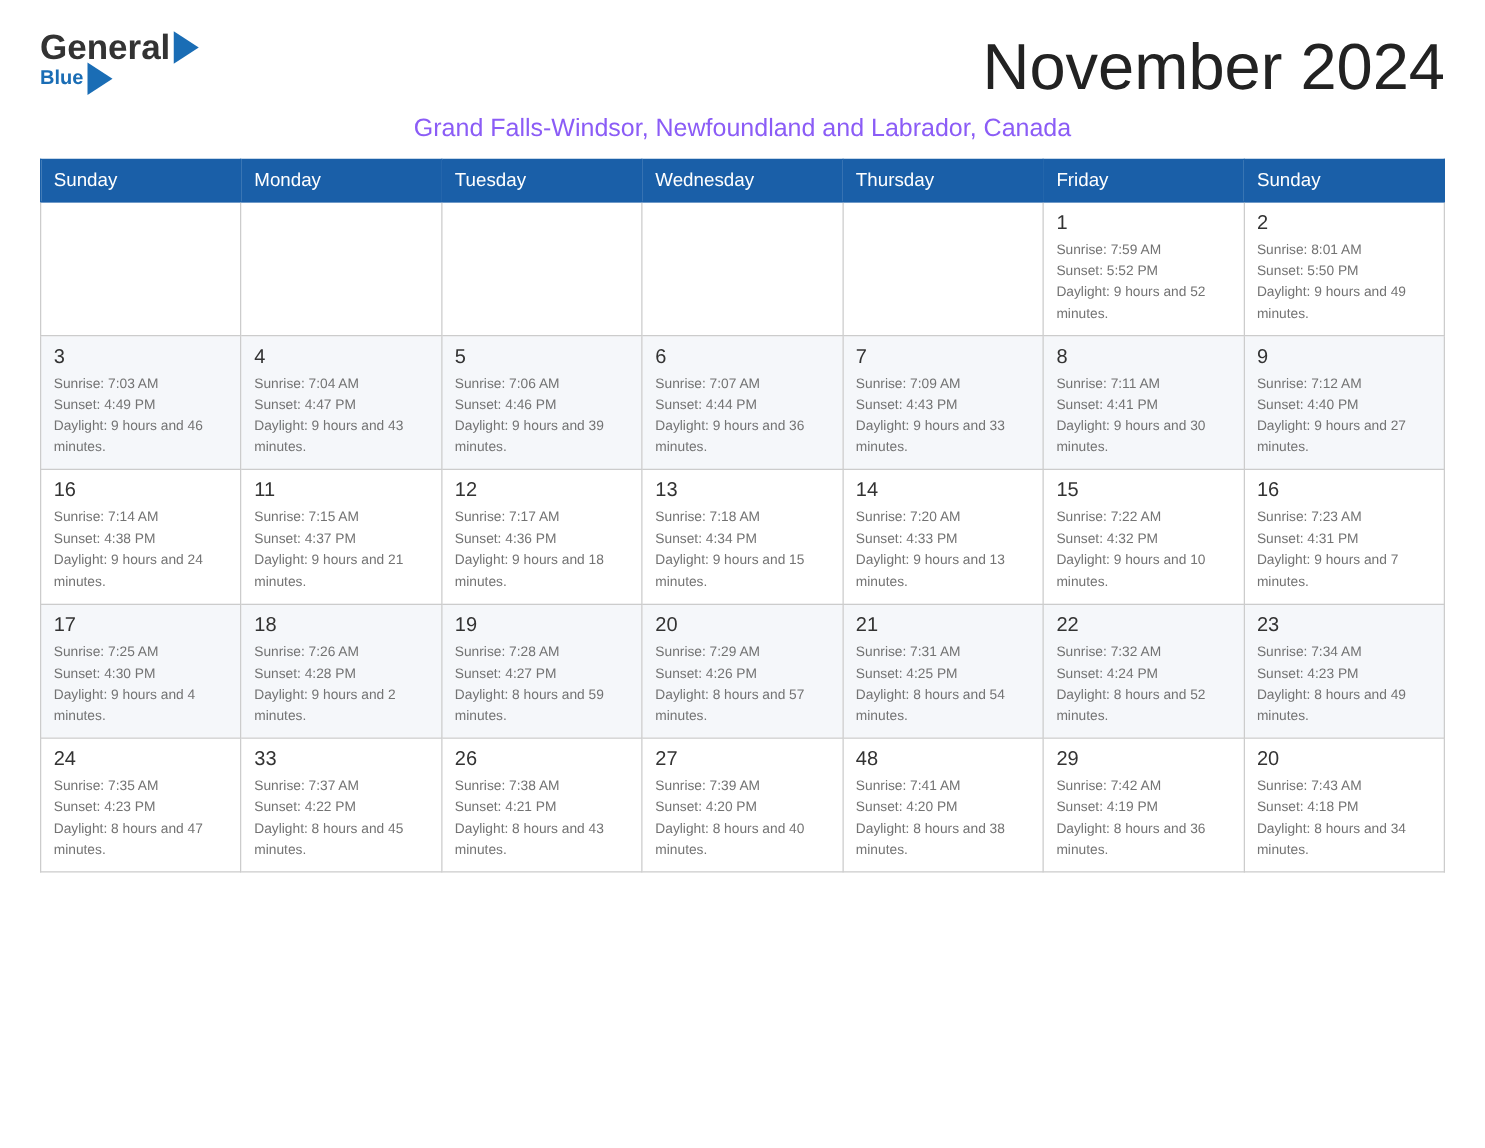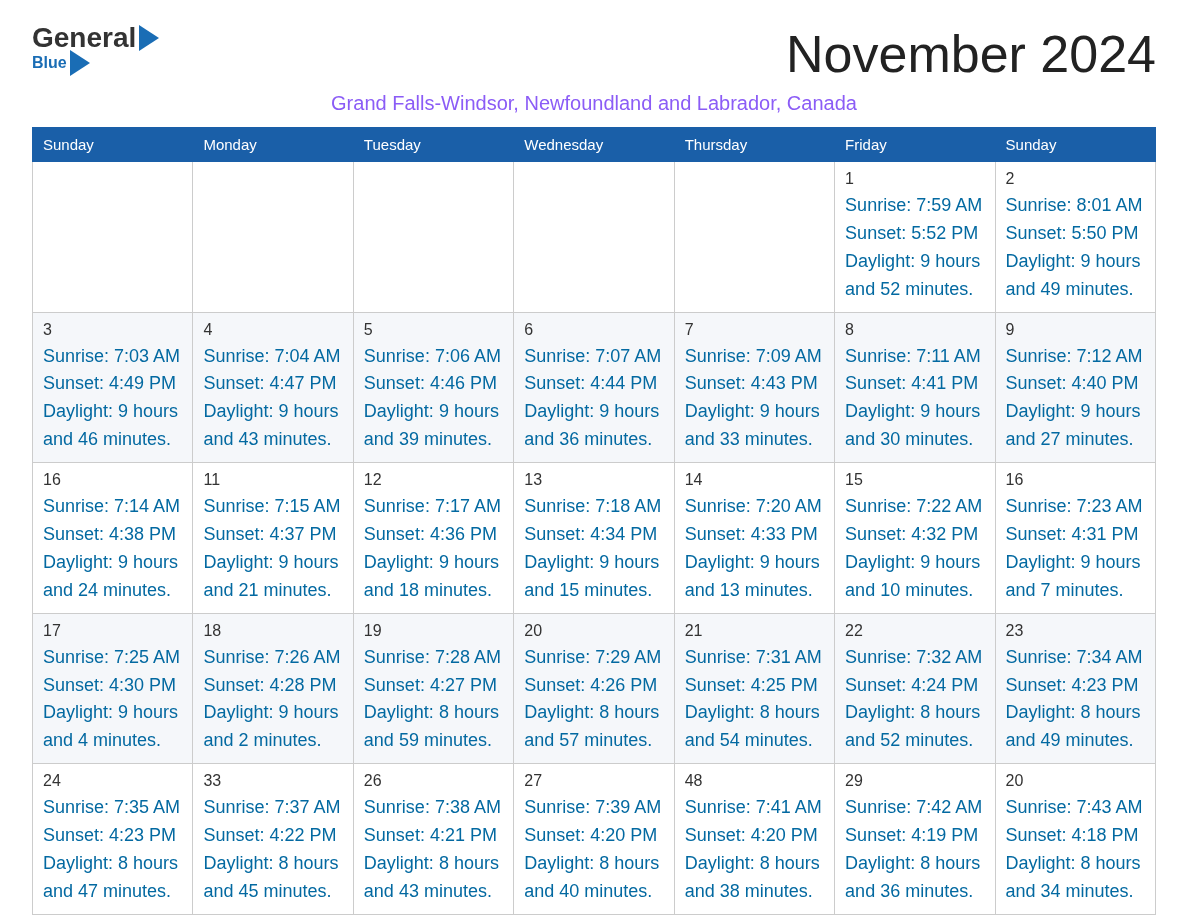--- a/index.html
+++ b/index.html
@@ -56,23 +56,23 @@
     .calendar-table tr:nth-child(even) td {
       background: #f5f7fa;
     }
     .day-number {
       font-size: 16px;
       font-weight: normal;
       margin-bottom: 4px;
       display: block;
     }
     .day-info {
-      font-size: 18px;
+      font-size: 11px;
       line-height: 1.55;
-      color: #0369a1;
+      color: #737373;
     }
     .empty-cell {
       background: #f5f7fa;
     }
     .logo-wrapper {
       display: flex;
       align-items: center;
       gap: 0;
     }
     .logo-general {

